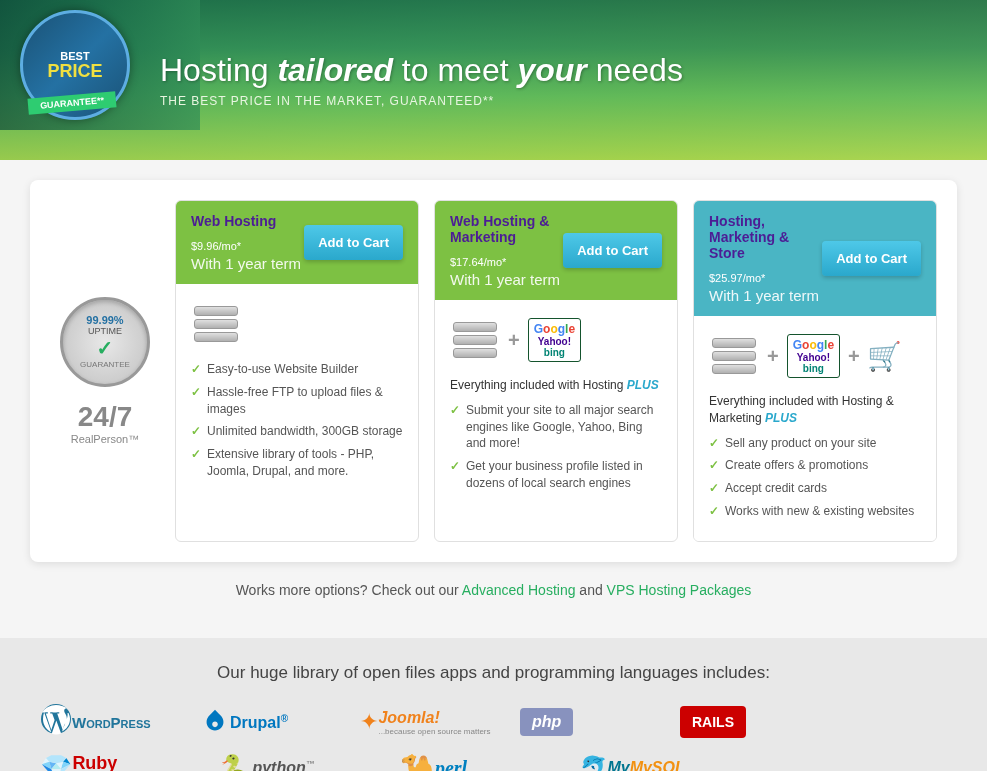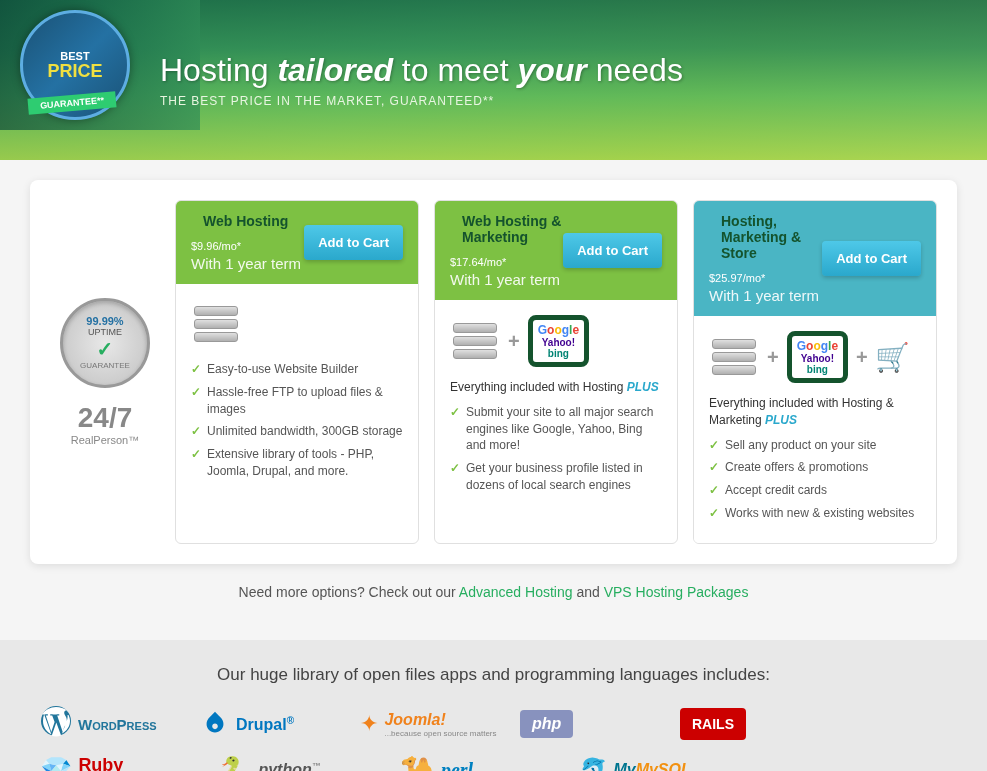--- a/index.html
+++ b/index.html
@@ -128,21 +128,21 @@
     .plan-header {
       padding: 12px 15px;
       display: flex;
       align-items: center;
       justify-content: space-between;
       min-height: 70px;
     }
     .plan-header.green { background: #7dc143; }
     .plan-header.teal { background: #4ab5c4; }
     .plan-header-info { flex: 1; }
-    .plan-name { color: #14532d; font-size: 14px; font-weight: bold; margin-bottom: 3px; margin-left: 12px; }
+    .plan-name { color: #4c1d95; font-size: 14px; font-weight: bold; margin-bottom: 3px; }
     .plan-price { color: #fff; font-size: 20px; font-weight: bold; }
     .plan-price span { font-size: 11px; font-weight: normal; }
     .plan-term { color: rgba(255,255,255,0.9); font-size: 15px; }
     .add-to-cart-btn {
       background: linear-gradient(to bottom, #4ec8e8, #2aa8cc);
       color: #fff;
       border: none;
       border-radius: 4px;
       padding: 10px 14px;
       font-size: 13px;
@@ -177,22 +177,22 @@
     .plus-sign { color: #999; font-size: 20px; font-weight: bold; }
     .search-engines-logos { display: flex; flex-direction: column; gap: 2px; }
     .google-logo { color: #4285f4; font-weight: bold; font-size: 12px; }
     .google-logo span:nth-child(1){color:#4285f4}
     .google-logo span:nth-child(2){color:#ea4335}
     .google-logo span:nth-child(3){color:#fbbc05}
     .google-logo span:nth-child(4){color:#4285f4}
     .google-logo span:nth-child(5){color:#34a853}
     .google-logo span:nth-child(6){color:#ea4335}
     .yahoo-bing-box {
-      border: 5px solid #14532d;
-      border-radius: 8px;
+      border: 1px solid #14532d;
+      border-radius: 3px;
       padding: 3px 5px;
       font-size: 10px;
       text-align: center;
     }
     .yahoo-text { color: #400090; font-weight: bold; font-size: 10px; }
     .bing-text { color: #008373; font-weight: bold; font-size: 10px; }
 
     .cart-icon {
       font-size: 28px;
       color: #aaa;
@@ -239,21 +239,21 @@
     .oss-section h2 {
       color: #444;
       font-size: 17px;
       font-weight: normal;
       text-align: center;
       margin-bottom: 20px;
     }
     .logo-item {
       display: flex;
       align-items: center;
-      gap: 6px;
+      gap: 0;
       min-width: 140px;
     }
 
     
     .wp-icon { color: #21759b; font-size: 30px; }
     .wp-text { font-size: 15px; font-weight: bold; color: #21759b; font-variant: small-caps; }
 
     
     .drupal-icon-svg { width: 30px; height: 30px; }
     .drupal-text { color: #0077c0; font-size: 16px; font-weight: bold; }
@@ -458,21 +458,21 @@
           <li>Accept credit cards</li>
           <li>Works with new &amp; existing websites</li>
         </ul>
       </div>
     </div>
 
   </div>
 
   <div class="more-options">
     <p>
-      <span>Need more options? Check out our </span>
+      <span>Works more options? Check out our </span>
       <a href="#">Advanced Hosting</a>
       <span> and </span>
       <a href="#">VPS Hosting Packages</a>
     </p>
   </div>
 
 </div>
 
 <div class="oss-section">
   <h2>Our huge library of open files apps and programming languages includes:</h2>

